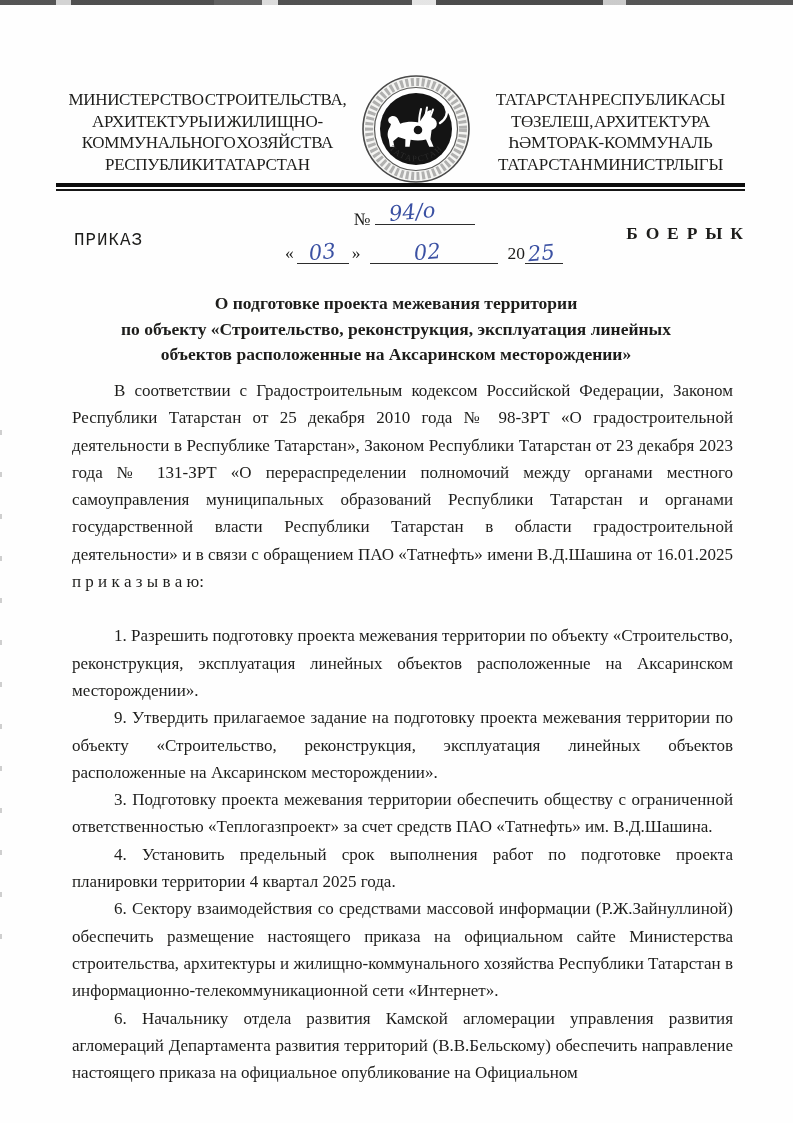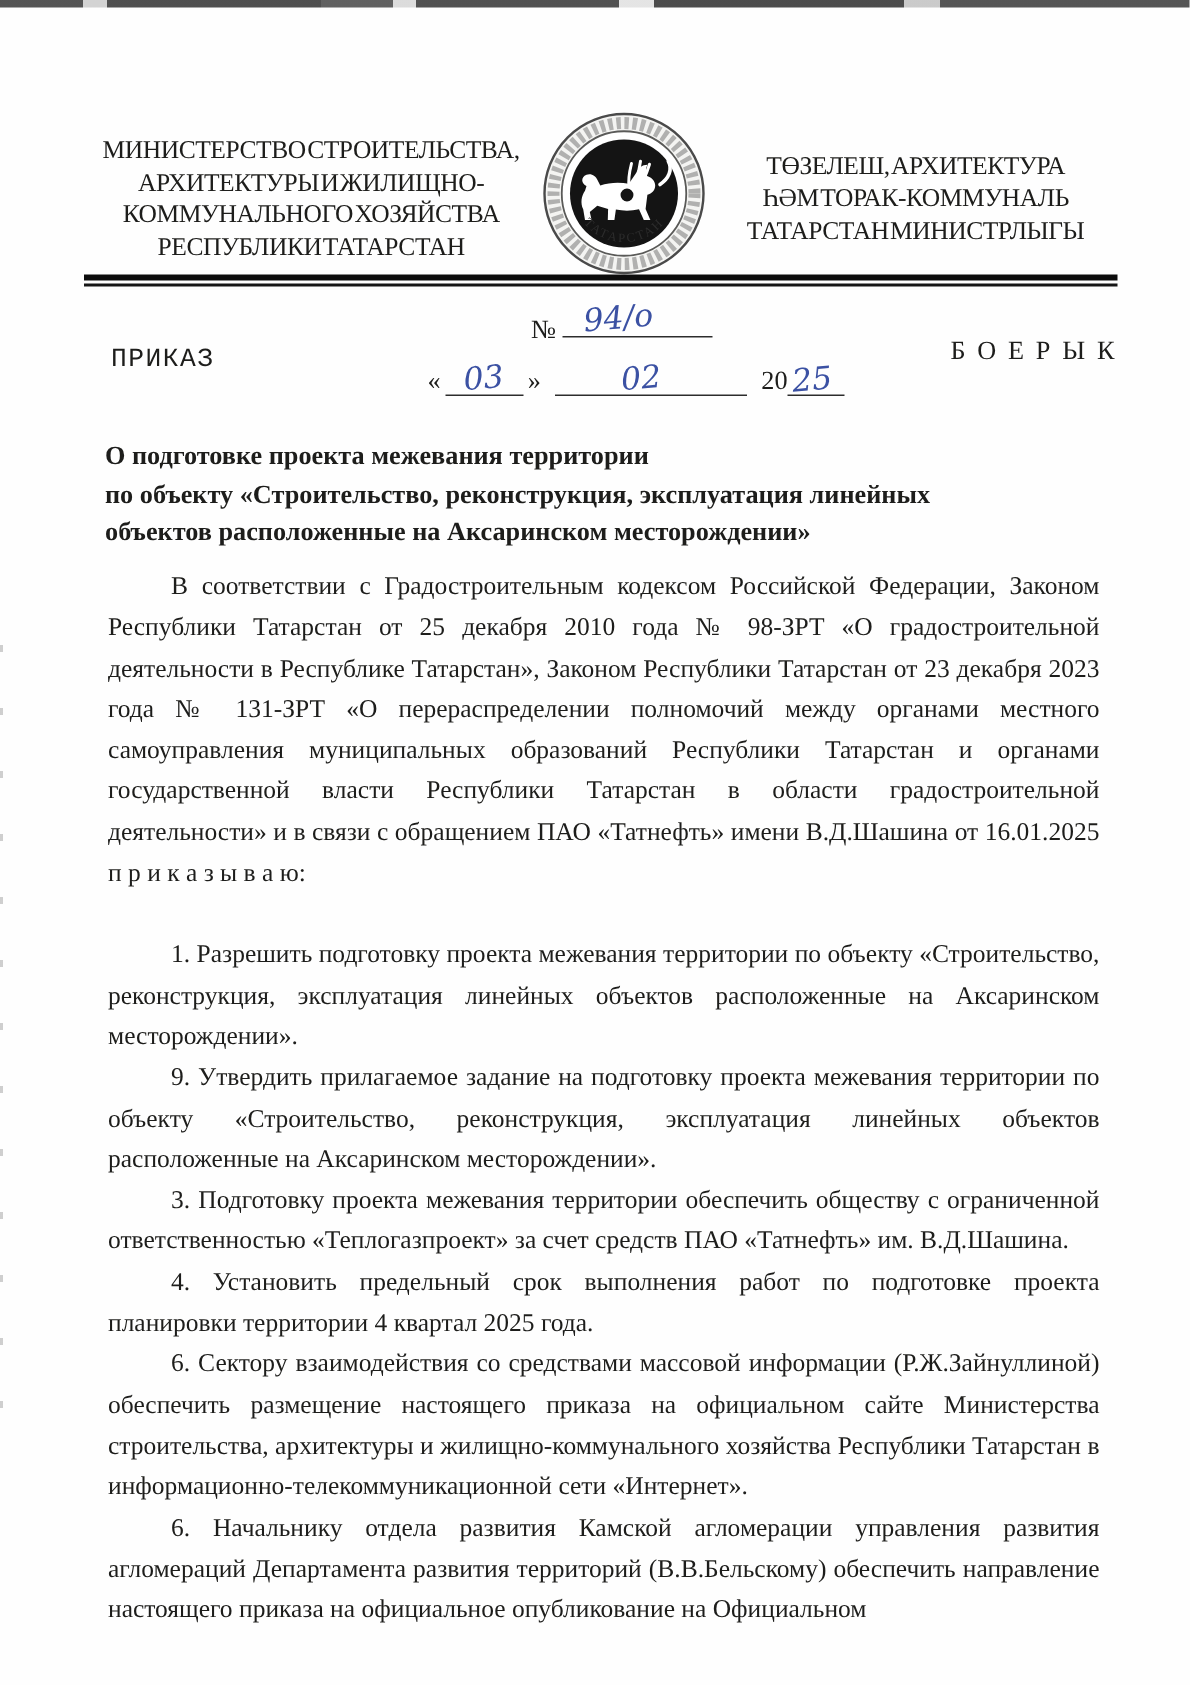--- a/index.html
+++ b/index.html
@@ -53,39 +53,39 @@
     border-bottom: 1.6px solid #2c2c2c; text-align: center; vertical-align: baseline;
   }
   .hand {
     font-family: "DejaVu Serif", serif; font-style: italic;
     color: #3b51a3; display: inline-block; transform: rotate(-5deg);
     font-size: 21px; line-height: 1;
   }
   .num-field { width: 100px; height: 24px; }
   .num-field .hand { position: absolute; left: 14px; bottom: 1px; }
   .doc-type-ru { position: absolute; left: 18px; top: 34px; letter-spacing: 1px; font-family: Liberation Mono, monospace; }
-  .doc-type-tt { position: absolute; right: 2px; top: 27px; letter-spacing: .45em; margin-right: -0.45em; }
+  .doc-type-tt { position: absolute; right: 2px; top: 27px; letter-spacing: .45em; margin-right: -0.45em; font-weight: bold; }
   .date-row {
     position: absolute; top: 44px; left: 0; right: 0;
     display: flex; justify-content: center; align-items: flex-end;
     transform: translateX(22px);
   }
   .day-field { width: 52px; height: 23px; }
   .day-field .hand { position: absolute; left: 12px; bottom: 0px; }
   .month-field { width: 128px; height: 23px; margin-left: 6px; }
   .month-field .hand { position: absolute; left: 44px; bottom: 0px; }
   .year-printed { margin-left: 10px; }
   .year-field { width: 38px; height: 23px; }
   .year-field .hand { position: absolute; left: 3px; bottom: -1px; }
   .quote { padding: 0 3px; }
 
   
   .order-title {
-    position: absolute; top: 291px; left: 70px; right: 58px;
-    font-weight: bold; font-size: 17.5px; line-height: 25.5px;
+    position: absolute; top: 291px; left: 57px; right: 58px;
+    text-align: center; font-weight: bold; font-size: 17.5px; line-height: 25.5px;
   }
 
   
   .body-text {
     position: absolute; top: 377px; left: 72px; right: 60px;
     font-size: 17px; line-height: 27.3px; text-align: justify;
   }
   .para { margin: 0; text-indent: 42px; }
   .gap-before { margin-top: 27px; }
 
@@ -146,20 +146,21 @@
           <circle cx="57" cy="56" r="5" fill="#141414" stroke="#ffffff" stroke-width="1.4"></circle>
         </g>
         <path id="ringArc" fill="none" d="M22 64 A35 35 0 0 0 88 64"></path>
         <text font-family="Liberation Serif, serif" font-size="8.5" letter-spacing="1.4" fill="#2c2c2c">
           <textPath href="#ringArc" startOffset="50%" text-anchor="middle">ТАТАРСТАН</textPath>
         </text>
       </svg>
     </div>
 
     <div class="org-block org-tt">
+      <div>ТАТАРСТАН РЕСПУБЛИКАСЫ</div>
       <div>ТӨЗЕЛЕШ, АРХИТЕКТУРА</div>
       <div>ҺӘМ ТОРАК-КОММУНАЛЬ</div>
       <div>ТАТАРСТАН МИНИСТРЛЫГЫ</div>
     </div>
   </div>
 
   <div class="double-rule">
     <div class="thick"></div>
     <div class="thin"></div>
   </div>

